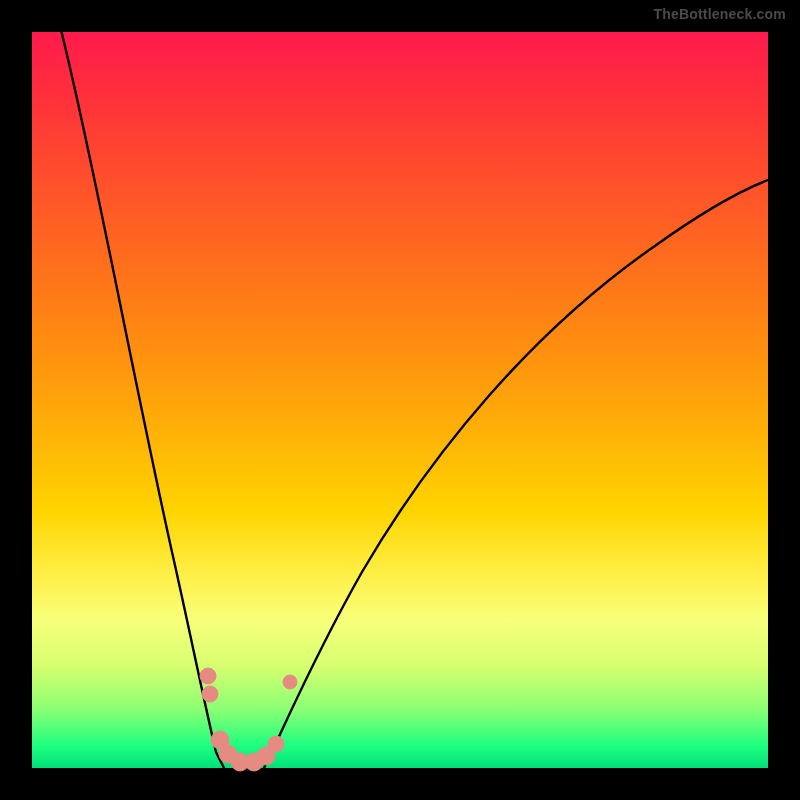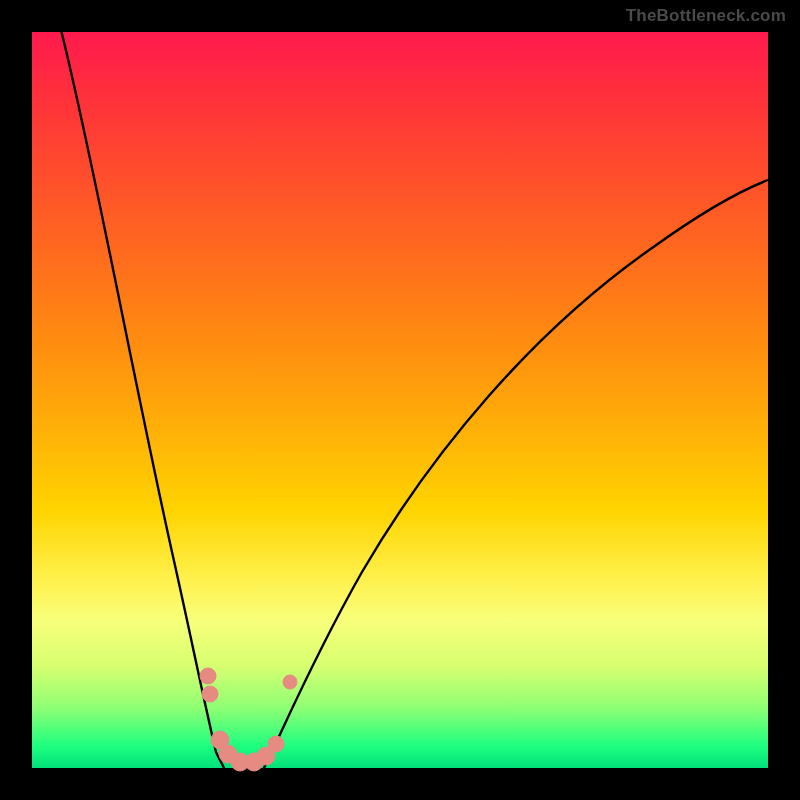--- a/index.html
+++ b/index.html
@@ -40,21 +40,21 @@
       #8cff74 92%,
       #1eff80 97%,
       #00e07a 100%
     );
   }
   .watermark {
     position: absolute;
     top: 6px;
     right: 14px;
     color: #4a4a4a;
-    font-size: 17px;
+    font-size: 14px;
     font-weight: 600;
     letter-spacing: 0.2px;
     text-align: right;
     user-select: none;
   }
   svg.curves {
     position: absolute;
     top: 0;
     left: 0;
     width: 736px;

